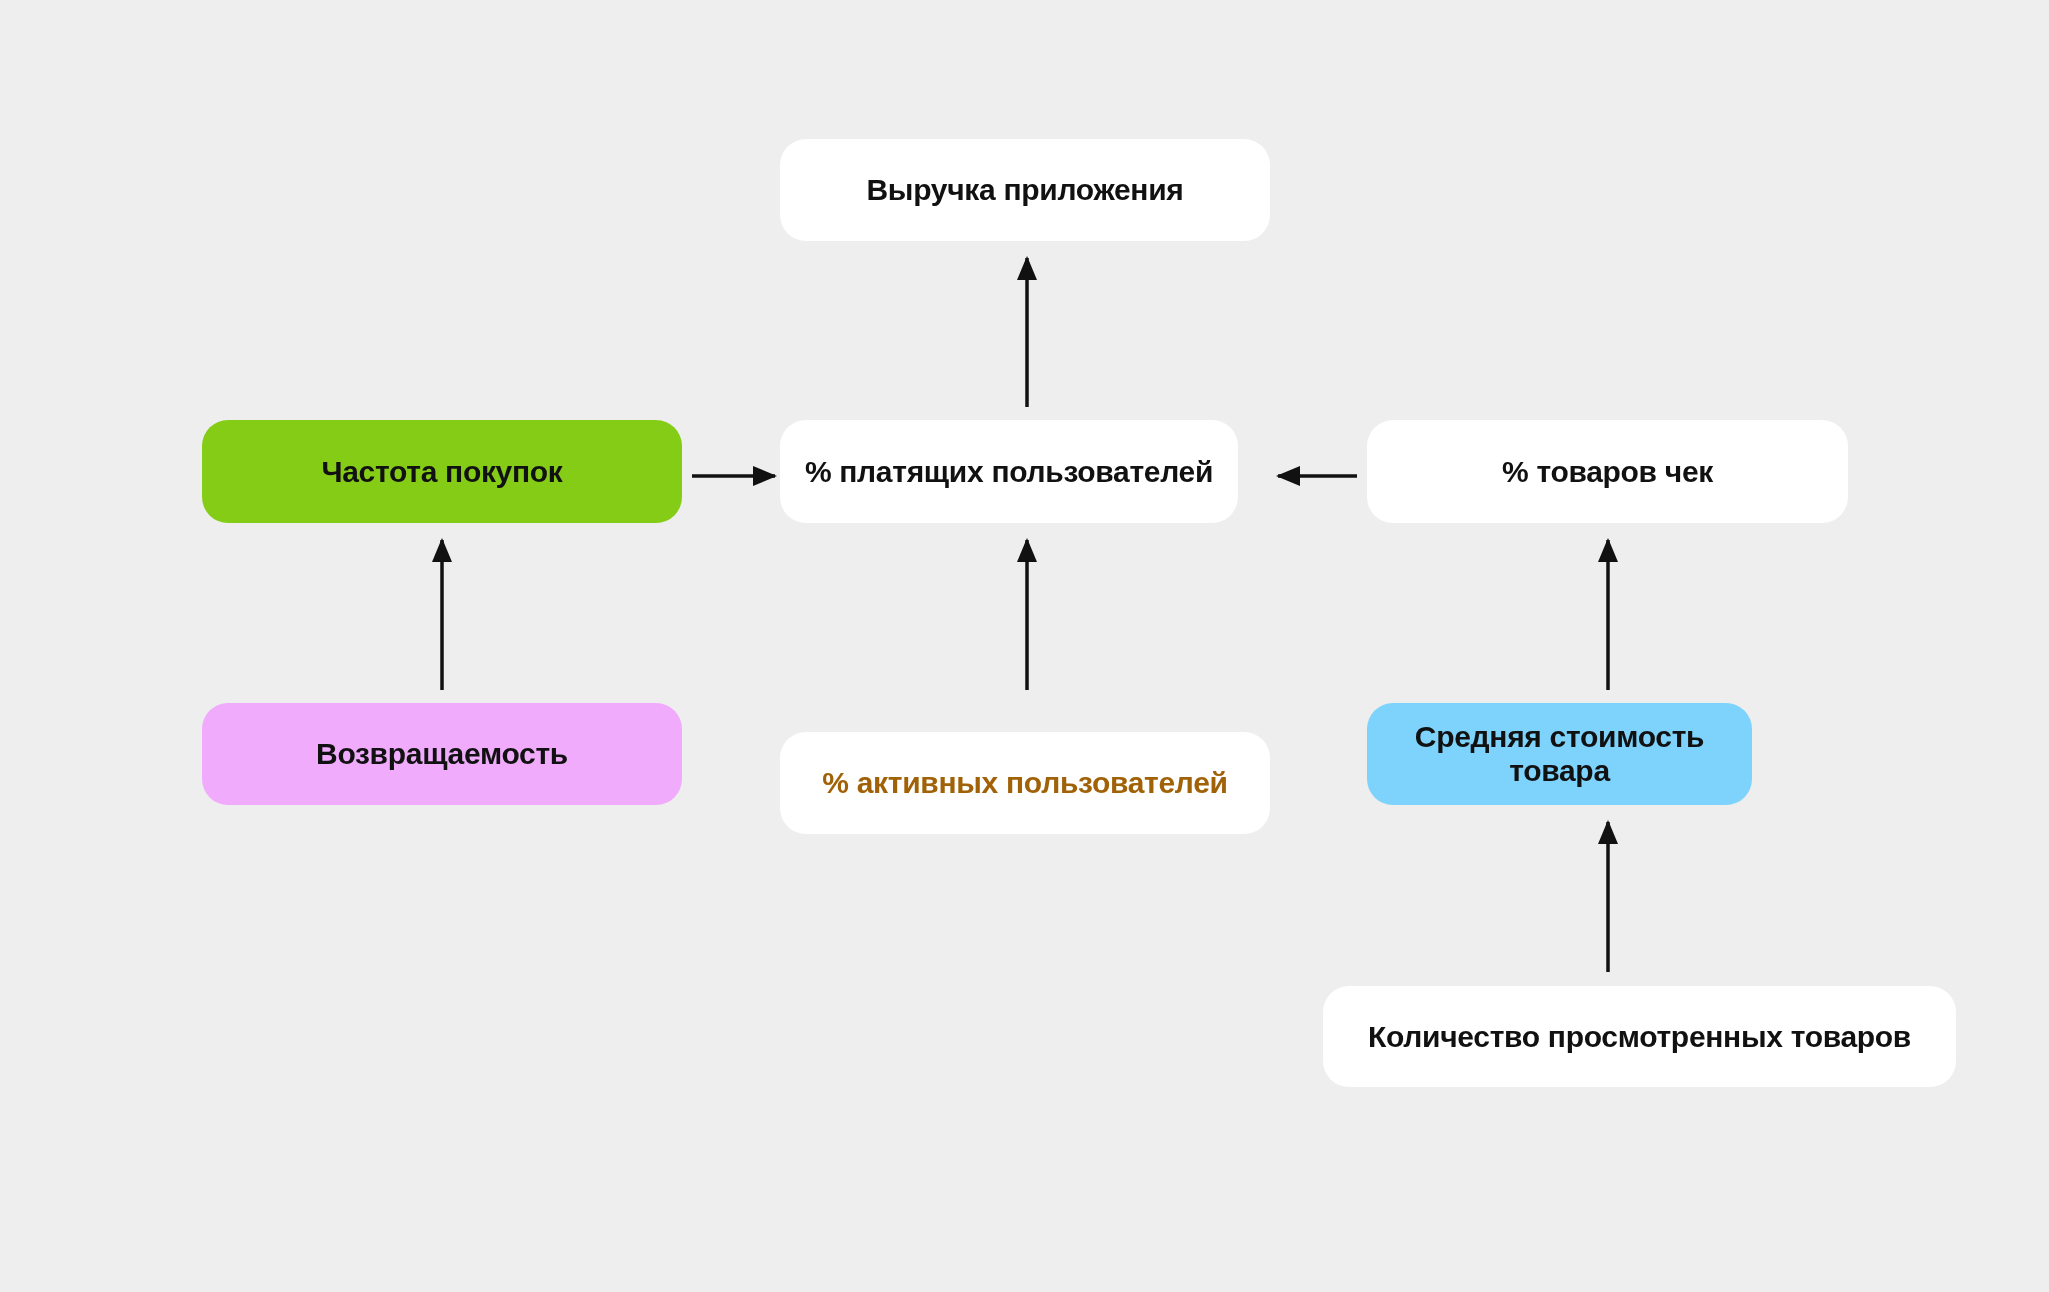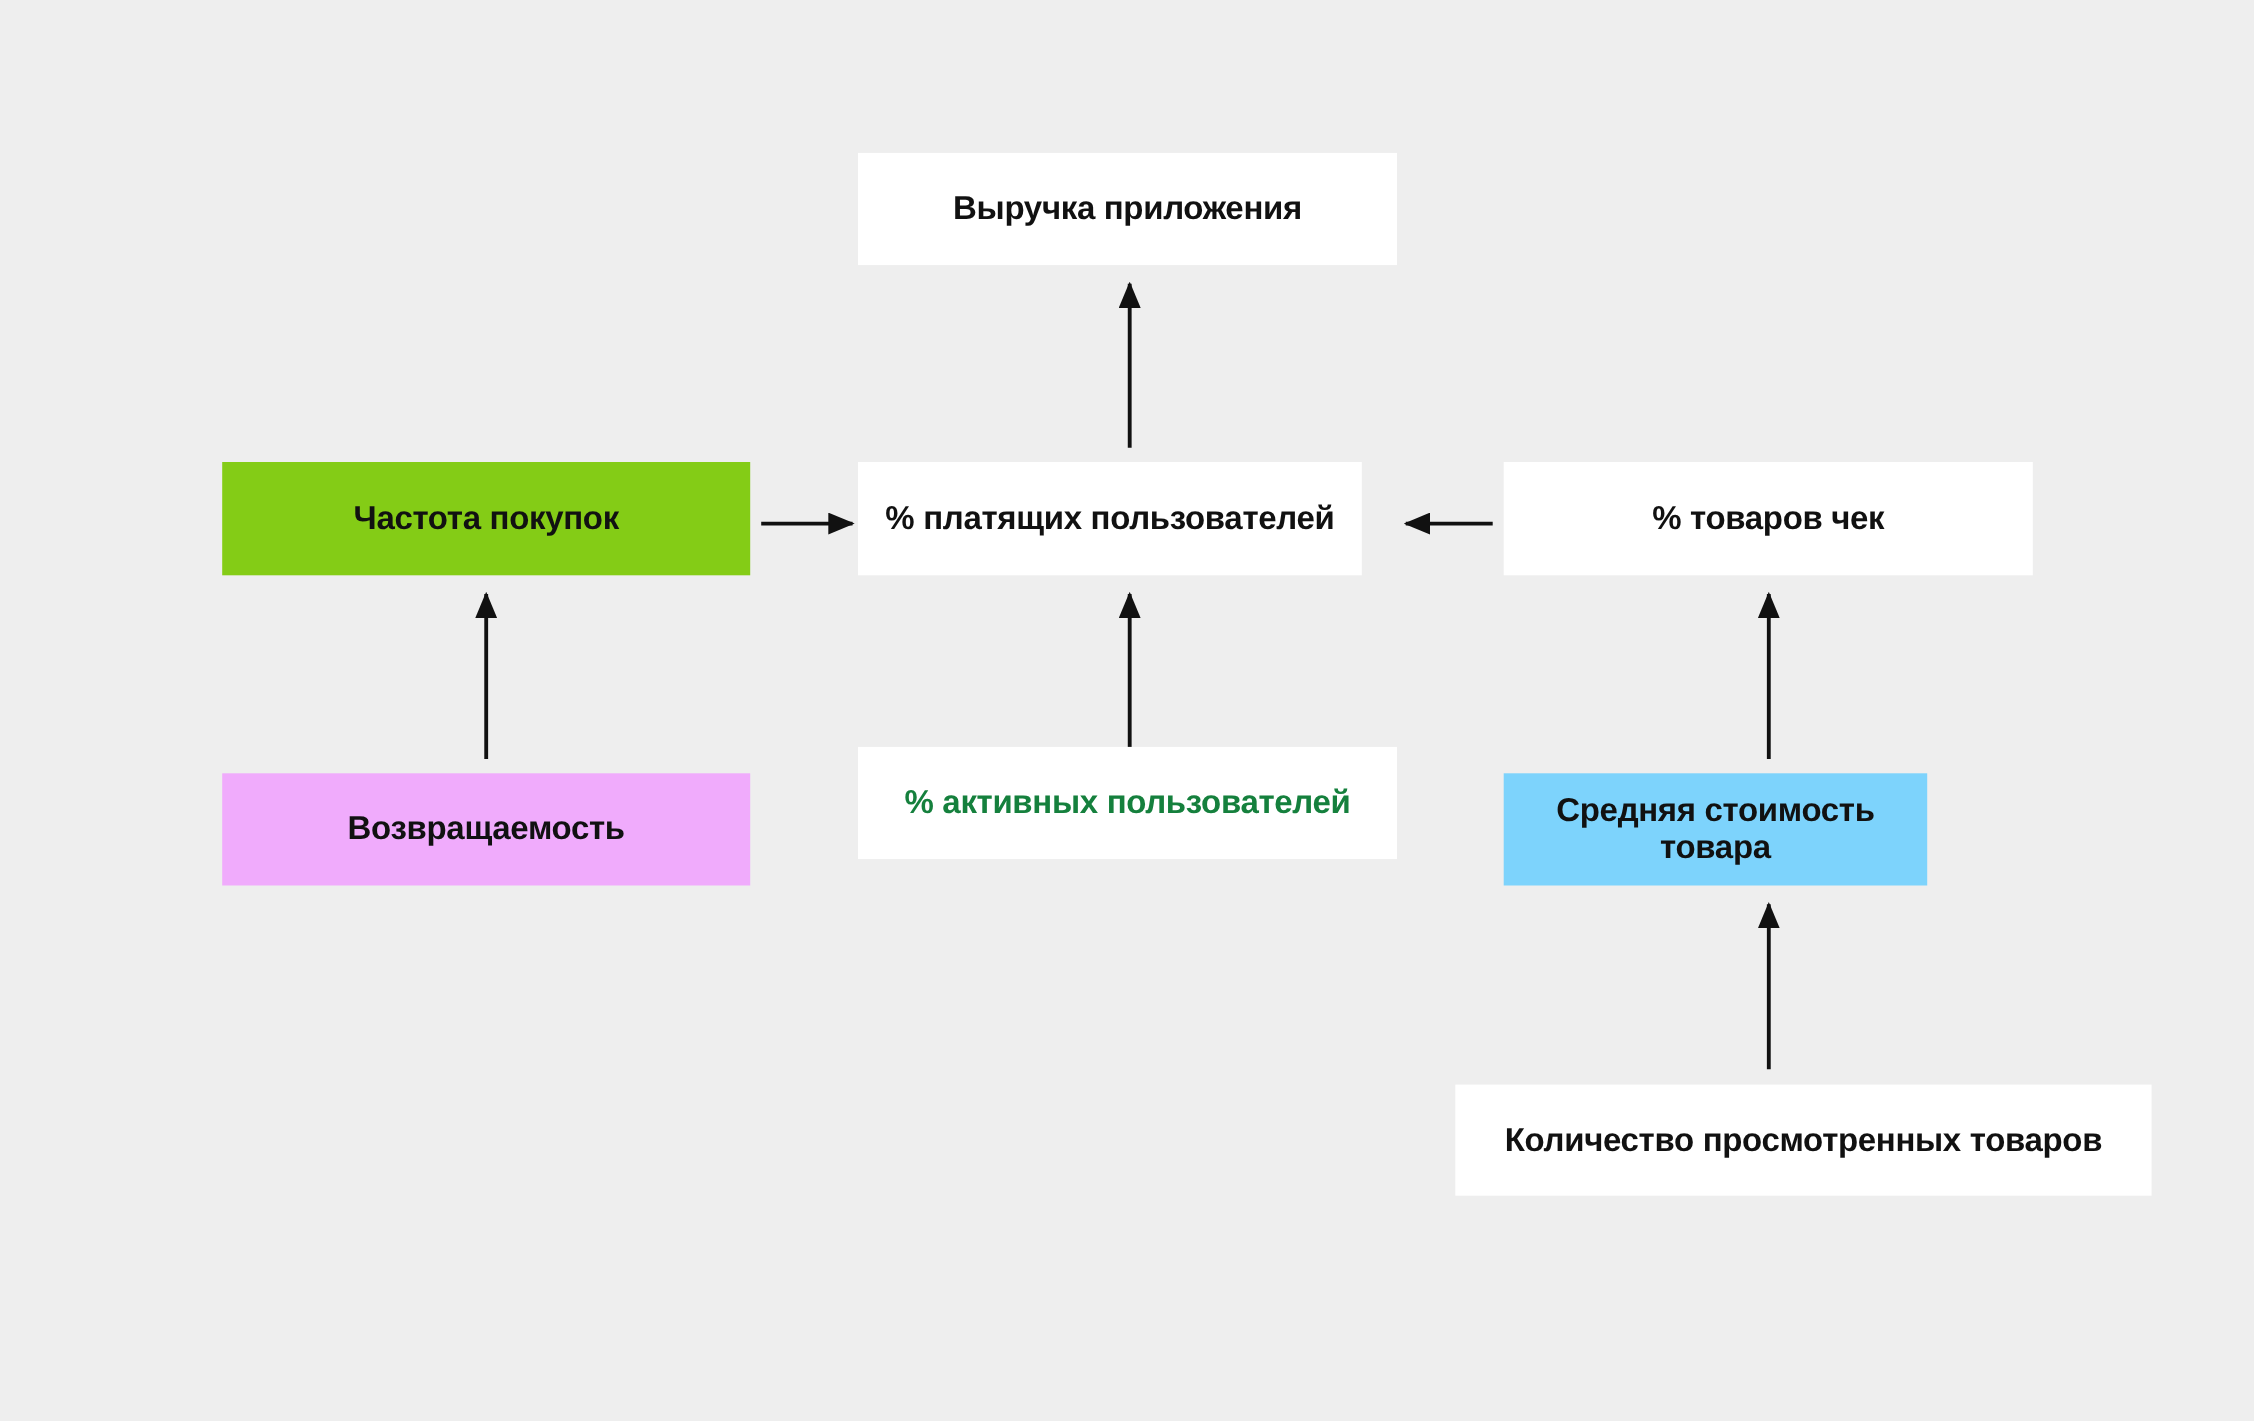--- a/index.html
+++ b/index.html
@@ -16,20 +16,21 @@
   .node {
     position: absolute;
     display: flex;
     align-items: center;
     justify-content: center;
     text-align: center;
     font-weight: bold;
     font-size: 30px;
     letter-spacing: -0.3px;
     box-sizing: border-box;
+    border-radius: 26px;
   }
   .edges-layer {
     position: absolute;
     left: 0;
     top: 0;
     pointer-events: none;
   }
 </style>
 </head>
 <body>
@@ -58,21 +59,21 @@
       </div>
       <div class="node" style="left: 780px; top: 420px; width: 458px; height: 103px; background: rgb(255, 255, 255); color: rgb(17, 17, 17); text-align: center;">
         <span>% платящих пользователей</span>
       </div>
       <div class="node" style="left: 1367px; top: 420px; width: 481px; height: 103px; background: rgb(255, 255, 255); color: rgb(17, 17, 17);">
         <span>% товаров чек</span>
       </div>
       <div class="node" style="left: 202px; top: 703px; width: 480px; height: 102px; background: #f0abfc; color: rgb(17, 17, 17);">
         <span>Возвращаемость</span>
       </div>
-      <div class="node" style="left: 780px; top: 679px; width: 490px; height: 102px; background: rgb(255, 255, 255); color: #15803d;">
+      <div class="node" style="left: 780px; top: 732px; width: 490px; height: 102px; background: rgb(255, 255, 255); color: #a16207;">
         <span>% активных пользователей</span>
       </div>
       <div class="node" style="left: 1367px; top: 703px; width: 385px; height: 102px; background: #7dd3fc; color: rgb(17, 17, 17);">
         <span>Средняя стоимость товара</span>
       </div>
       <div class="node" style="left: 1290px; top: 986px; width: 633px; height: 101px; background: rgb(255, 255, 255); color: rgb(17, 17, 17); margin-left: 33px;">
         <span>Количество просмотренных товаров</span>
       </div>
     </div>
 </div>

